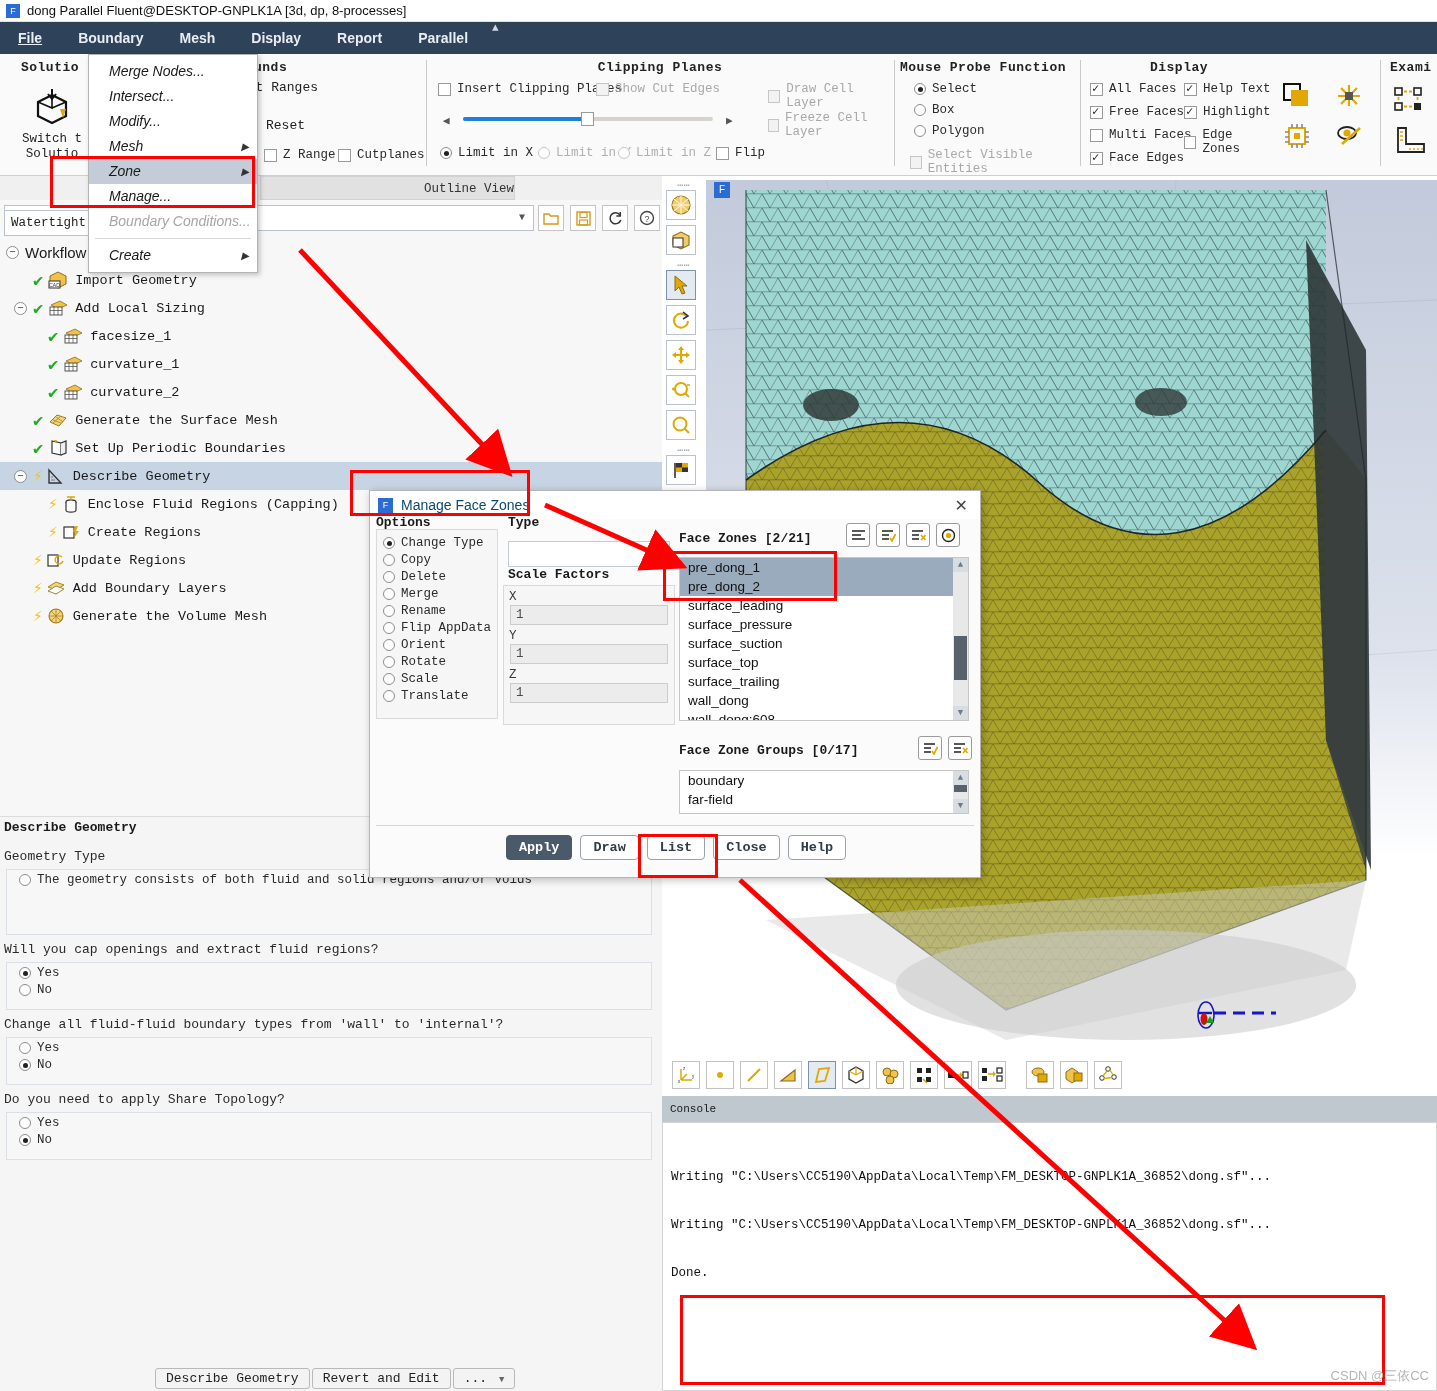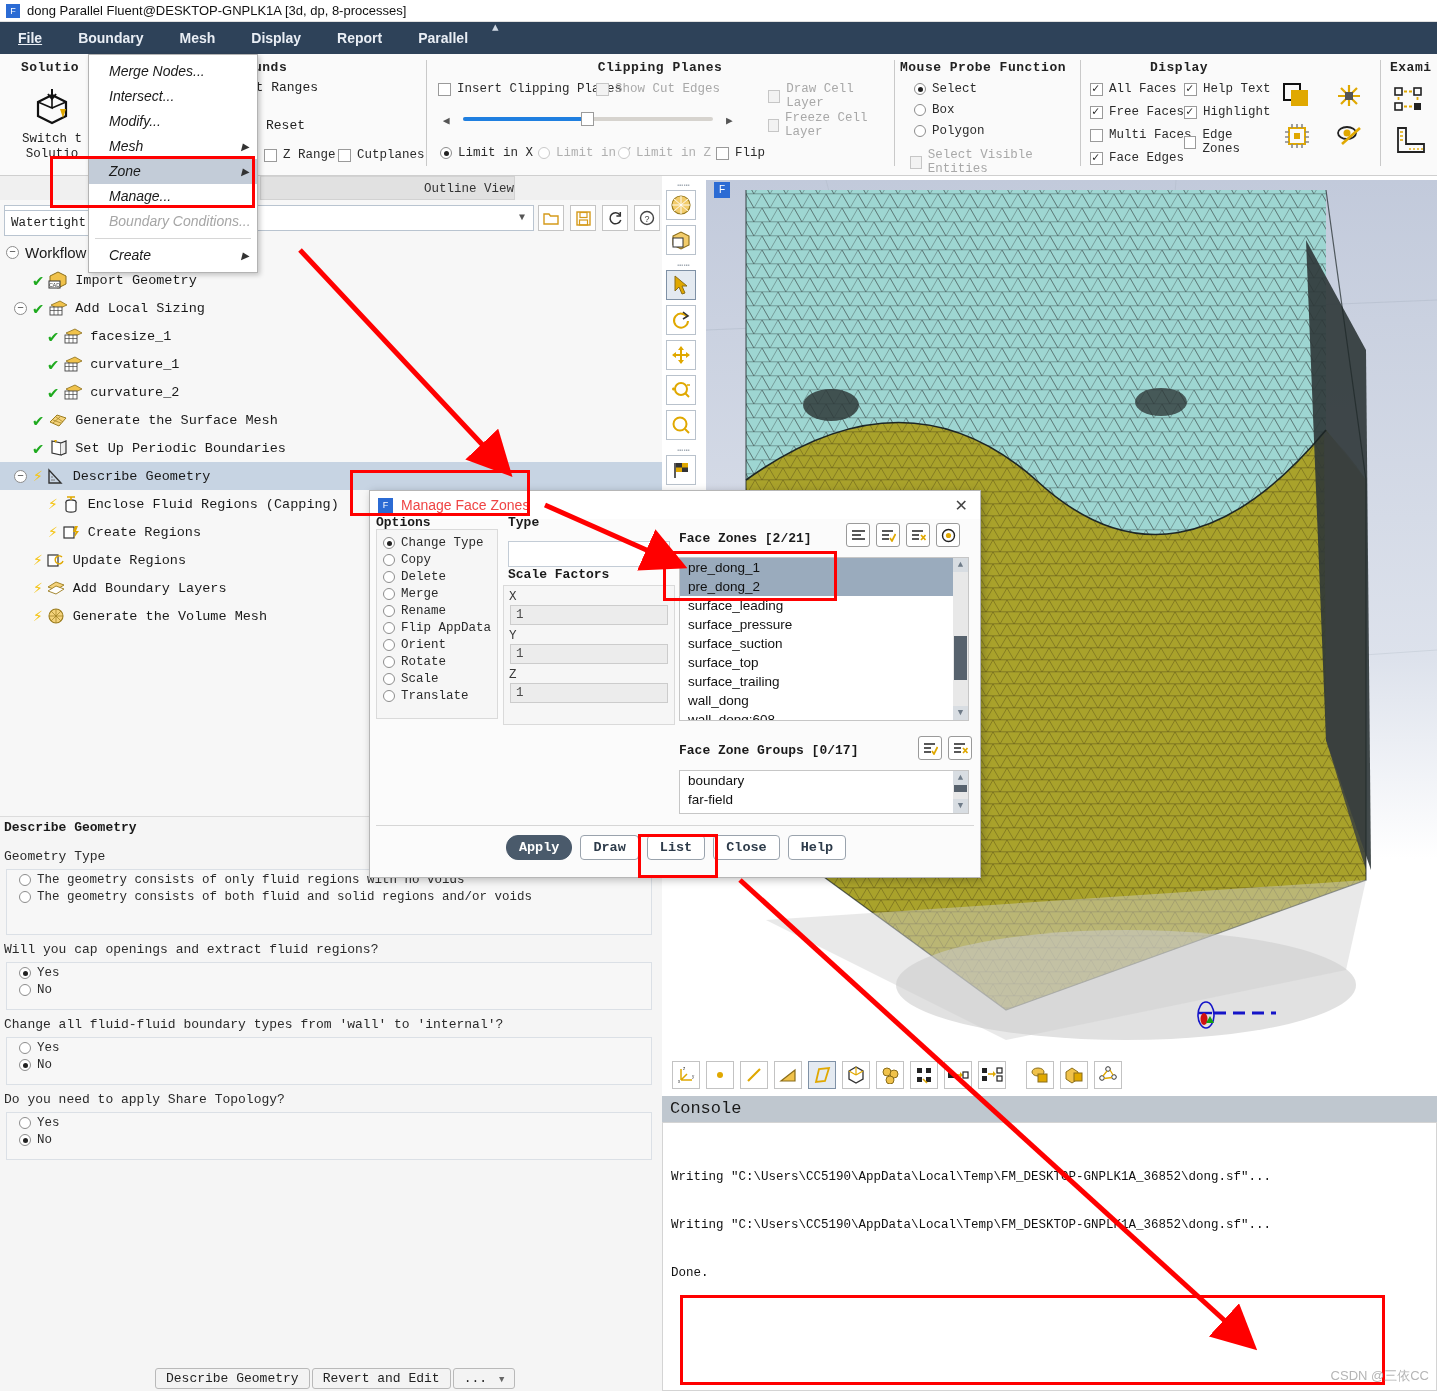--- a/index.html
+++ b/index.html
@@ -155,34 +155,34 @@
   .gdots { height:10px; color:#9aa3ad; font-size:9px; text-align:center; letter-spacing:1px;}
   #canvas { position:absolute; left:44px; top:4px; width:731px; height:870px; overflow:hidden; background:#fff;}
   #gfxbottom { position:absolute; left:10px; top:882px; width:765px; height:34px; display:flex; align-items:center;}
   .gbt { width:28px; height:28px; border:1px solid #c3c3c3; background:#fff; margin-right:6px;
          display:flex; align-items:center; justify-content:center;}
   .gbt.act { background:#e4eaf1; border-color:#7f91a6; }
 
   
   #console { position:absolute; left:662px; top:1096px; width:775px; height:295px; background:#fff; }
   #conhdr { height:26px; background:#bfc7cf; line-height:26px; padding-left:8px;
-            font-size:17px; color:#1a1a1a; }
+            font-size:11px; color:#1a1a1a; }
   #conbody { position:absolute; left:0; top:26px; width:775px; height:269px;
              border:1px solid #d4d4d4; background:#fff; padding:14px 8px 0 8px;
              font-size:12.5px; line-height:16px; color:#111; white-space:pre; overflow:hidden;}
 
   
   #mfz {
     position:absolute; left:369px; top:490px; width:612px; height:388px;
     background:#fbfbfb; border:1px solid #b6b6b6; box-shadow:2px 2px 8px rgba(0,0,0,.25); z-index:40;
   }
   #mfzhdr { height:28px; display:flex; align-items:center; padding-left:8px; background:#fff; }
   #mfzhdr .ic { width:15px; height:15px; background:#2b6bd4; color:#fff; font-size:9px;
                 line-height:15px; text-align:center; font-family:"Liberation Sans",sans-serif; margin-right:8px;}
-  #mfzhdr .t { font-family:"Liberation Sans", sans-serif; font-size:14px; color:#ef4444; }
+  #mfzhdr .t { font-family:"Liberation Sans", sans-serif; font-size:14px; color:#0c4a6e; }
   #mfzhdr .x { margin-left:auto; margin-right:12px; color:#444; font-size:16px; font-family:"Liberation Sans",sans-serif;}
   .secl { font-size:13px; font-weight:bold; color:#1a1a1a; }
   #optbox { position:absolute; left:6px; top:38px; width:122px; height:190px;
             border:1px solid #dadada; background:#f6f6f6; padding:6px 0 0 6px;}
   #optbox .rad { display:flex; margin-bottom:3px; font-size:12.5px;}
   #typeinput { position:absolute; left:138px; top:50px; width:162px; height:26px;
                border:1px solid #c3ccd6; background:#fff; }
   #sfbox { position:absolute; left:133px; top:94px; width:172px; height:140px;
            border:1px solid #dadada; background:#f6f6f6;}
   #sfbox .lbl { font-size:12.5px; color:#3a3a3a; margin:4px 0 1px 5px;}
@@ -199,21 +199,21 @@
   .vsb .up,.vsb .dn { height:14px; text-align:center; font-size:9px; color:#6e7b88; line-height:14px; background:#d8dde2;}
   .vsb .th { position:absolute; left:1px; width:13px; background:#57626d;}
   #fzglist { position:absolute; left:309px; top:279px; width:290px; height:44px;
              border:1px solid #c6c6c6; background:#fff; overflow:hidden;}
   #fzglist .it { height:19px; line-height:19px; padding-left:8px;
                  font-family:"Liberation Sans", sans-serif; font-size:13.5px; color:#111;}
   #mfzsep { position:absolute; left:6px; top:334px; width:598px; height:1px; background:#d6d6d6;}
   #mfzbtns { position:absolute; left:0; top:344px; width:612px; display:flex; justify-content:center; }
   #mfzbtns .b { border:1px solid #9aa3ad; background:#fff; border-radius:4px;
                 font-size:13.5px; font-weight:bold; color:#2d3b4a; padding:4px 12px; margin:0 4px;}
-  #mfzbtns .b.primary { background:#4a5a6b; color:#fff; border-color:#4a5a6b;border-radius:12px; }
+  #mfzbtns .b.primary { background:#4a5a6b; color:#fff; border-color:#4a5a6b; }
 
   
   .redbox { position:absolute; border:3px solid #f00; z-index:70; pointer-events:none; }
   #anno { position:absolute; left:0; top:0; width:1437px; height:1391px; z-index:65; pointer-events:none;}
   #wm { position:absolute; right:8px; bottom:6px; color:#b5b5b5; font-size:13px;
         font-family:"Liberation Sans", sans-serif; z-index:80;}
 </style>
 </head>
 <body>
 
@@ -621,24 +621,20 @@
       </span>
       <span class="tlbl">Generate the Volume Mesh</span>
     </div>
   </div>
 
   <div id="dgpanel">
     <div id="dgtitle">Describe Geometry</div>
 
     <div class="glbl" style="top:32px">Geometry Type</div>
     <div class="gbox rlist" style="top:52px;height:66px">
-      <div class="rad">
-        <span class="dot"></span>
-        <span>The geometry consists of only fluid regions with no voids</span>
-      </div>
       <div class="rad">
         <span class="dot"></span>
         <span>The geometry consists of both fluid and solid regions and/or voids</span>
       </div>
     </div>
 
     <div class="glbl" style="top:125px">Will you cap openings and extract fluid regions?</div>
     <div class="gbox rlist" style="top:145px;height:48px">
       <div class="rad on">
         <span class="dot"></span>

